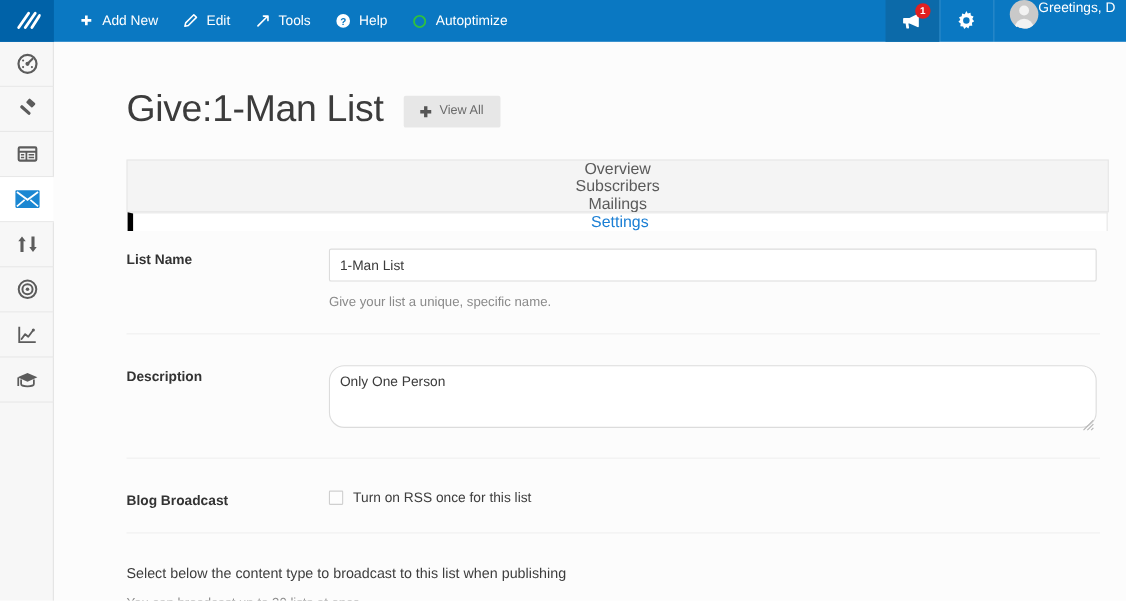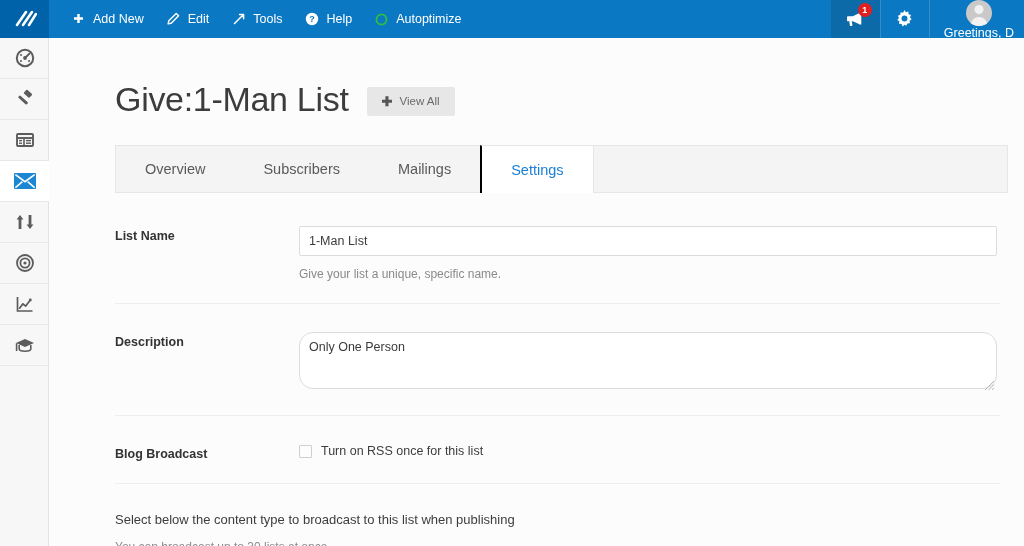--- a/index.html
+++ b/index.html
@@ -49,24 +49,23 @@
     border-left: 1px solid rgba(255,255,255,0.16);
   }
   .tr-cell.notif { background: #0c6aa9; border-left: none; }
   .badge {
     position: absolute; top: 3px; right: 8px;
     min-width: 14px; height: 14px; padding: 0 3px;
     border-radius: 8px; background: #e02020; color: #fff;
     font-size: 9px; line-height: 14px; text-align: center; font-weight: bold;
   }
   .avatar-cell {
-    display: flex; align-items: center; gap: 0;
+    display: flex; align-items: flex-start; gap: 0;
     padding: 0 10px 0 14px; height: 38px;
     border-left: 1px solid rgba(255,255,255,0.16);
-    flex-direction: column;
   }
   .avatar {
     width: 26px; height: 26px; border-radius: 50%;
     background: #c9c9c9; position: relative; overflow: hidden; flex: 0 0 26px;
   }
   .avatar::before {
     content: ""; position: absolute; top: 4.5px; left: 50%;
     transform: translateX(-50%);
     width: 9px; height: 9px; border-radius: 50%; background: #f2f2f2;
   }
@@ -119,30 +118,30 @@
     margin-top: 4px;
   }
   .viewall-btn .plus { font-size: 13px; line-height: 1; font-weight: bold; color: #555; }
 
   
   .tabs-wrap {
     margin: 29px 0 0 66px;
     width: 893px; height: 48px;
     background: #f4f4f4;
     border: 1px solid #e6e6e6;
-    display: flex; align-items: stretch;
+    display: flex; align-items: stretch; flex-direction: column;
   }
   .tab {
     display: flex; align-items: center; justify-content: center;
     padding: 0 29px; font-size: 14.5px; color: #5a5a5a;
     cursor: pointer; height: 46px; white-space: nowrap;
   }
   .tab.active {
     background: #ffffff; color: #1b7fd4;
-    border-left: 2px solid #000000;
+    border-left: 5px solid #000000;
     border-right: 1px solid #e6e6e6;
     margin: -1px 0 -1px 0; height: 48px;
     border-top: 1px solid #e6e6e6;
   }
 
   
   .form {
     margin: 0 0 0 66px;
     width: 885px;
     padding-top: 5px;

